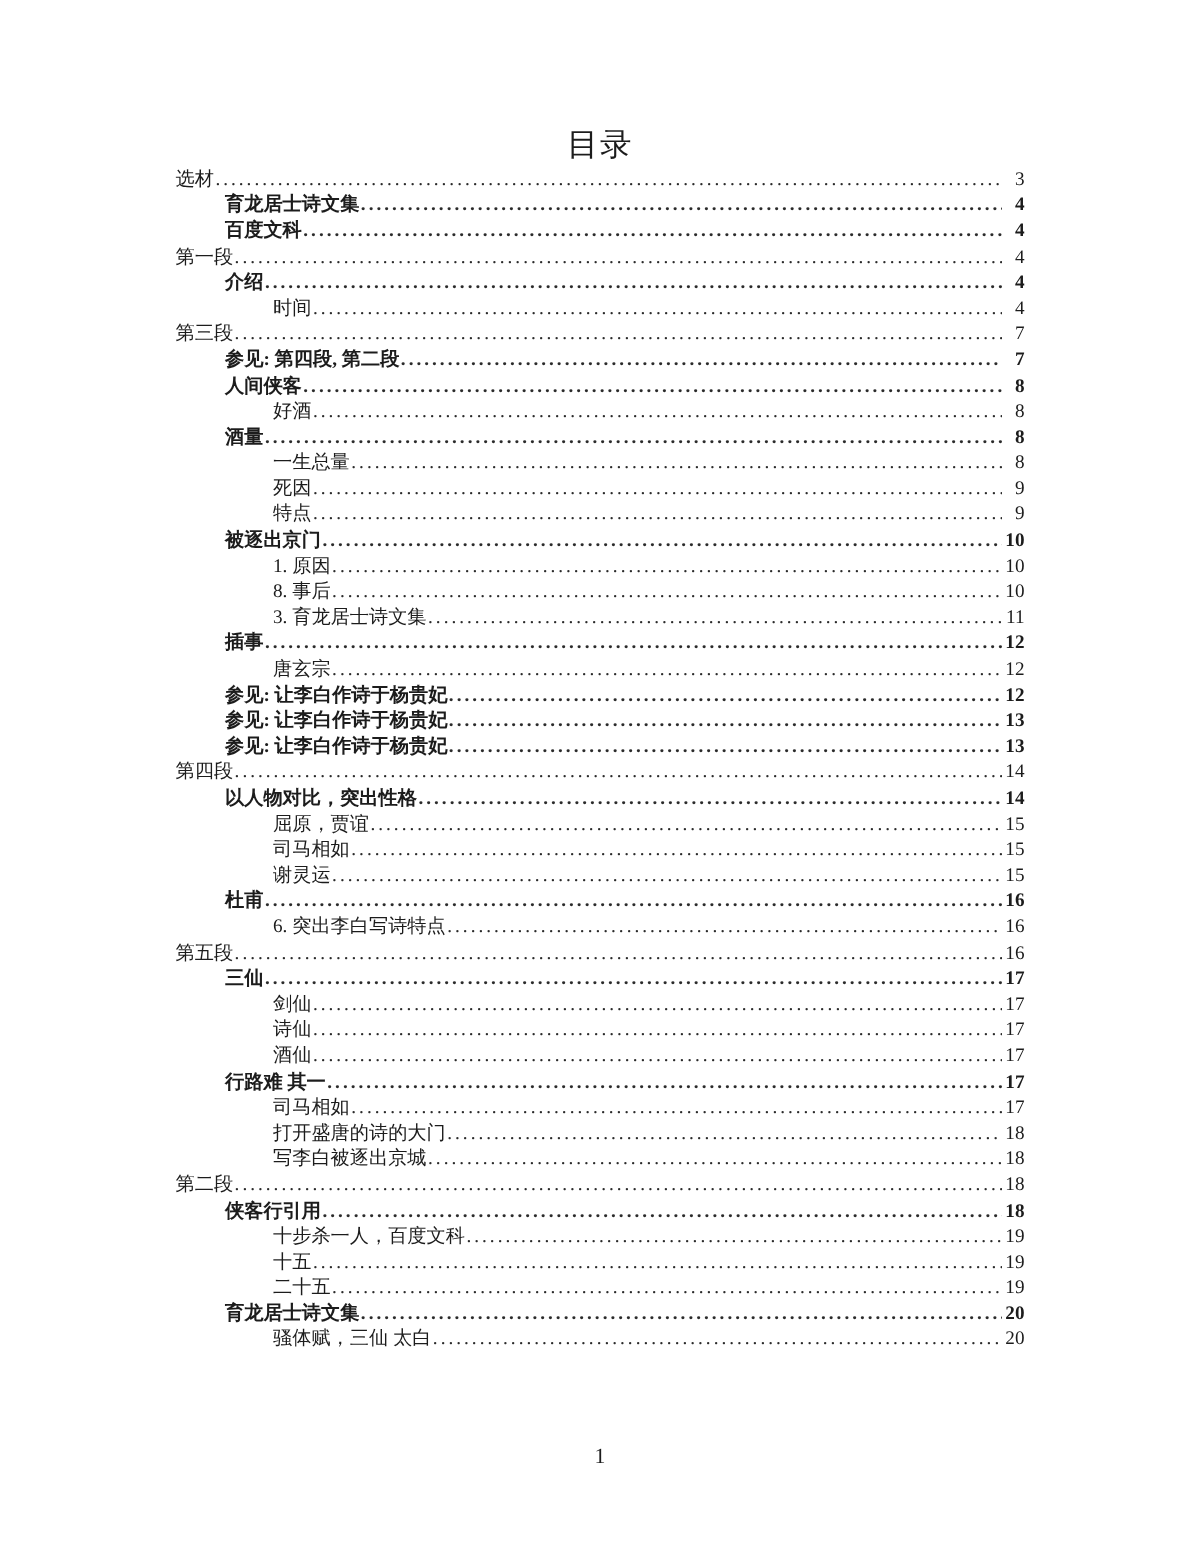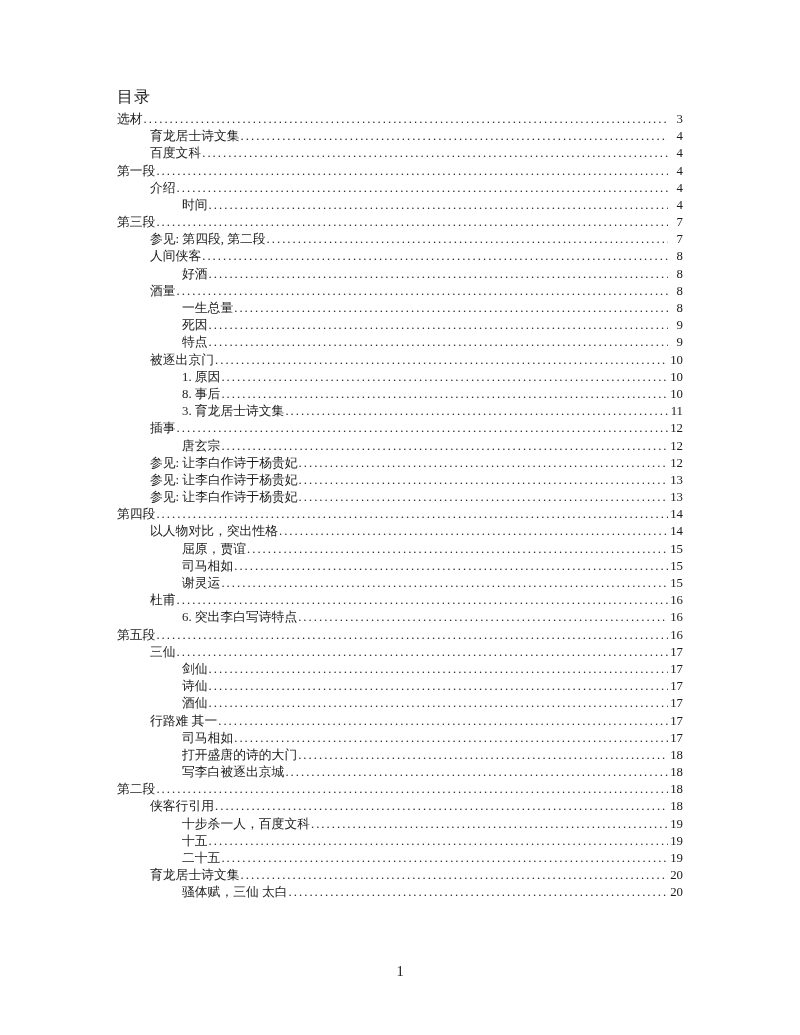--- a/index.html
+++ b/index.html
@@ -8,36 +8,37 @@
     height: 1035px;
     background: #ffffff;
     position: relative;
     box-sizing: border-box;
     padding: 86px 117px 0 117px;
     font-family: "Liberation Serif", "DejaVu Serif", serif;
     color: #1c1c1c;
     overflow: hidden;
   }
   .toc-title {
-    font-size: 16px;
+    font-size: 21px;
     font-weight: normal;
+    text-align: center;
     margin: 0 0 4px 0;
     line-height: 21px;
     letter-spacing: 1px;
   }
   .toc { width: 100%; }
   .toc-row {
     display: flex;
-    align-items: flex-end;
+    align-items: center;
     height: 17.2px;
     line-height: 17.2px;
     font-size: 12.8px;
     white-space: nowrap;
   }
-  .toc-row.lvl1 { padding-left: 33px; }
+  .toc-row.lvl1 { padding-left: 33px; font-weight: bold; }
   .toc-row.lvl2 { padding-left: 65px; }
   .toc-label { flex: 0 0 auto; }
   .toc-leader {
     flex: 1 1 auto;
     overflow: hidden;
     white-space: nowrap;
     padding: 0 2px 0 1px;
     min-width: 20px;
   }
   .toc-leader::after {

